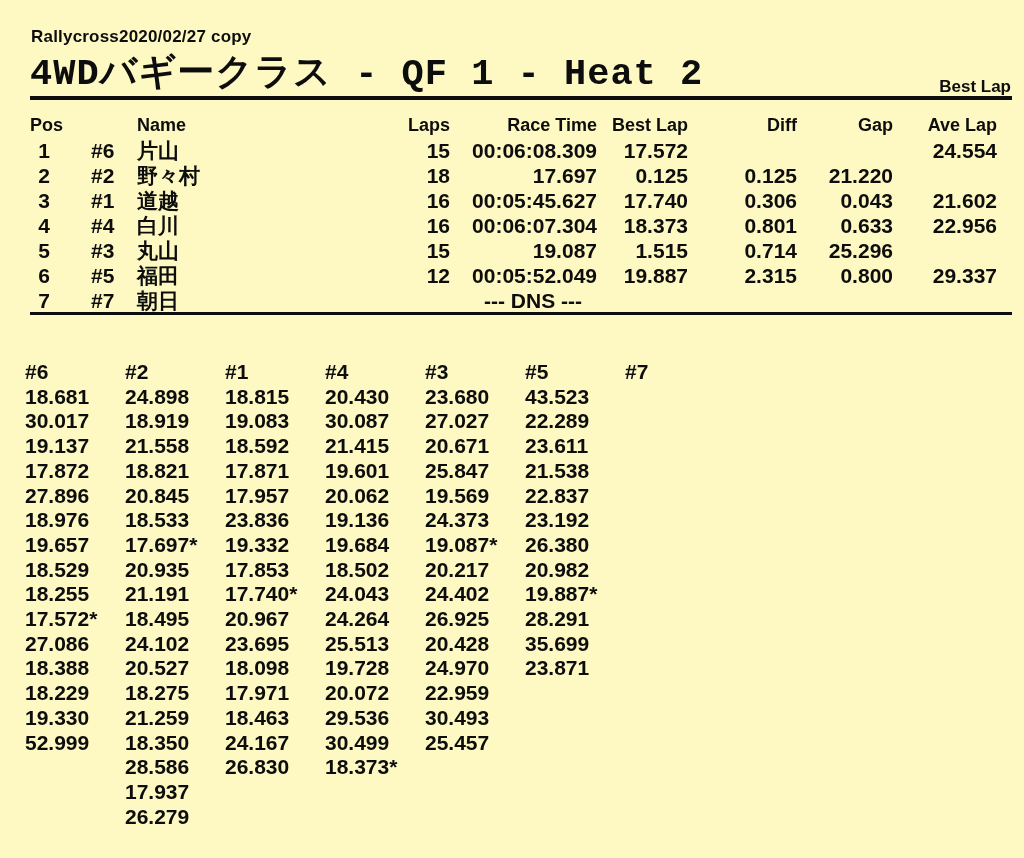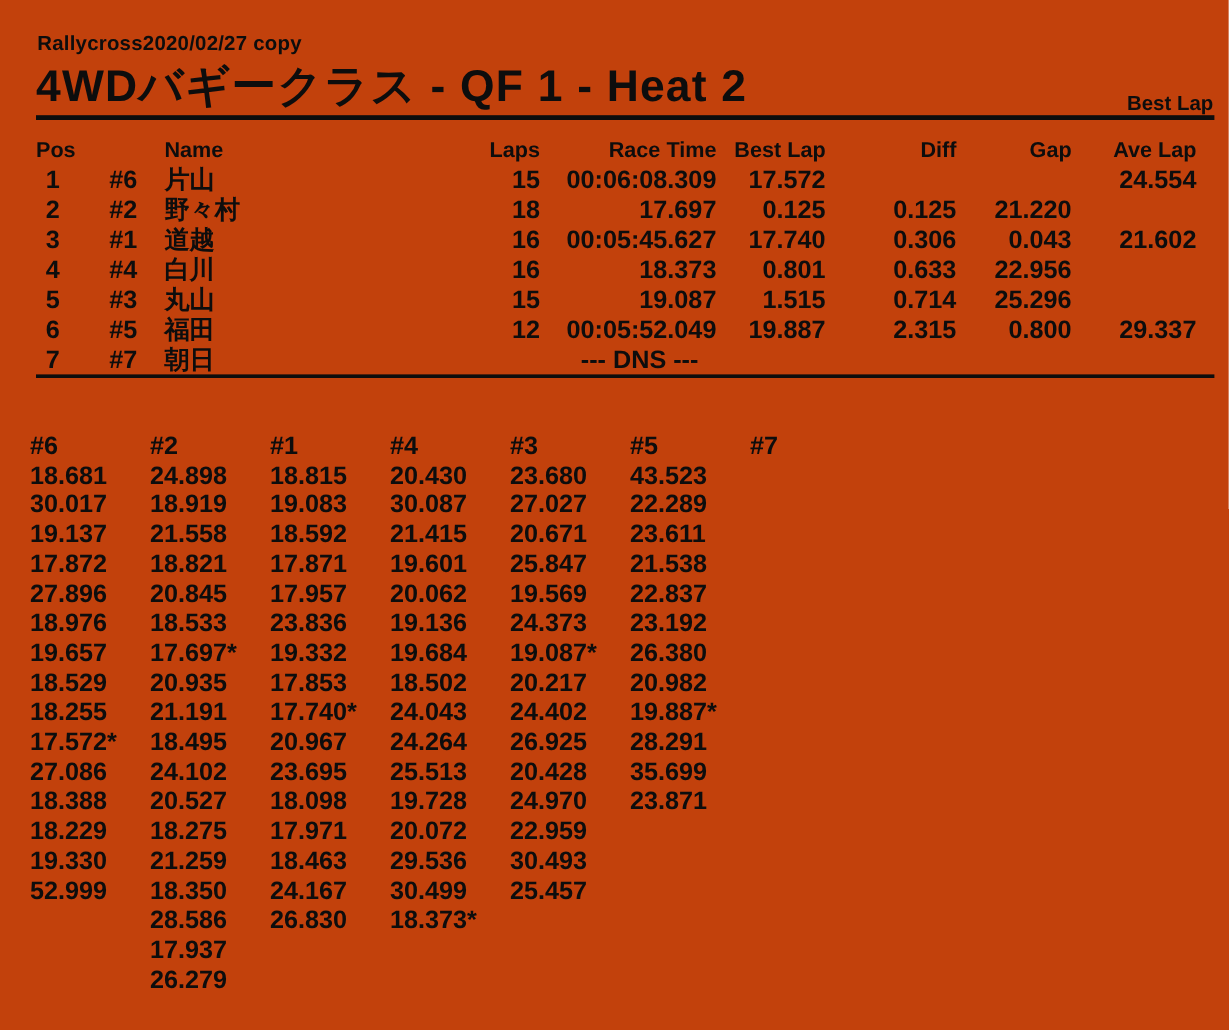--- a/index.html
+++ b/index.html
@@ -1,20 +1,20 @@
 <!DOCTYPE html>
 <html><head>
 <meta charset="utf-8">
 <style>
   html, body { margin: 0; padding: 0; background: #ffffff; }
   .page {
     position: relative;
     width: 1024px;
     height: 858px;
-    background: #c2410c;
+    background: #fef9c3;
     font-family: "Liberation Sans", "DejaVu Sans", sans-serif;
     color: #0d0d0d;
     overflow: hidden;
   }
   .subtitle {
     position: absolute;
     left: 31px;
     top: 27px;
     font-size: 17px;
     font-weight: bold;
@@ -22,20 +22,21 @@
     white-space: nowrap;
   }
   .title {
     position: absolute;
     left: 30px;
     top: 47px;
     font-size: 37px;
     font-weight: bold;
     letter-spacing: 1px;
     white-space: nowrap;
+    font-family: Liberation Mono, monospace;
   }
   .bestlap-corner {
     position: absolute;
     right: 13px;
     top: 77px;
     font-size: 17px;
     font-weight: bold;
   }
   .rule {
     position: absolute;
@@ -131,20 +132,21 @@
           <div class="c-best">17.740</div>
           <div class="c-diff">0.306</div>
           <div class="c-gap">0.043</div>
           <div class="c-ave">21.602</div>
         </div>
         <div class="r-row">
           <div class="c-pos">4</div>
           <div class="c-car">#4</div>
           <div class="c-name">白川</div>
           <div class="c-laps">16</div>
+          <div class="c-race">00:06:07.304</div>
           <div class="c-best">18.373</div>
           <div class="c-diff">0.801</div>
           <div class="c-gap">0.633</div>
           <div class="c-ave">22.956</div>
         </div>
         <div class="r-row">
           <div class="c-pos">5</div>
           <div class="c-car">#3</div>
           <div class="c-name">丸山</div>
           <div class="c-laps">15</div>

